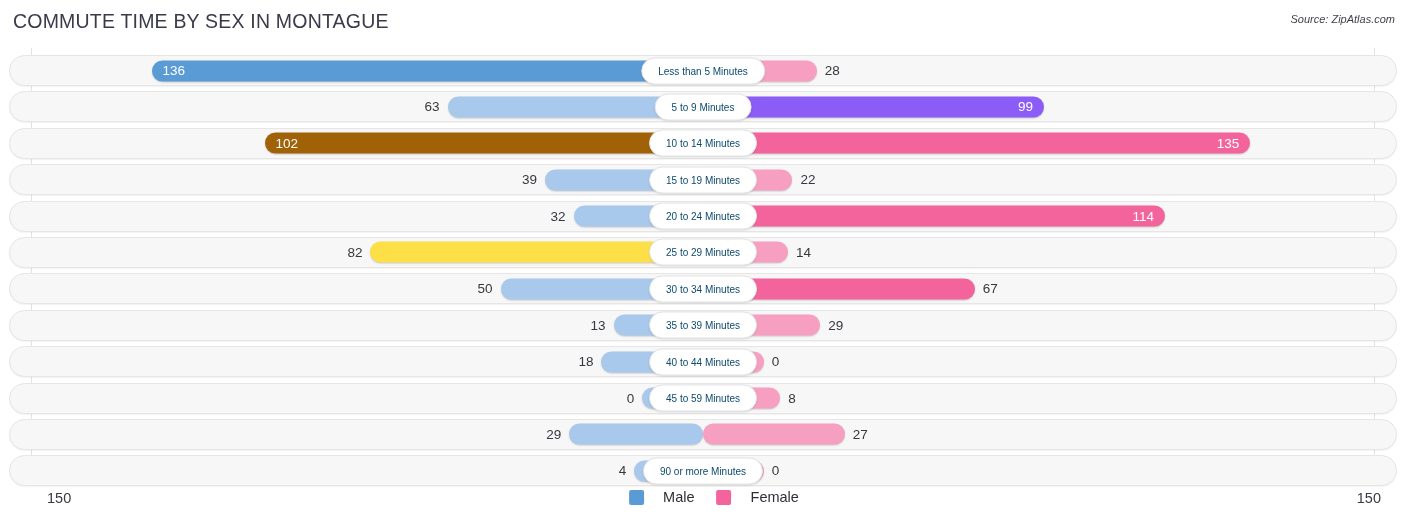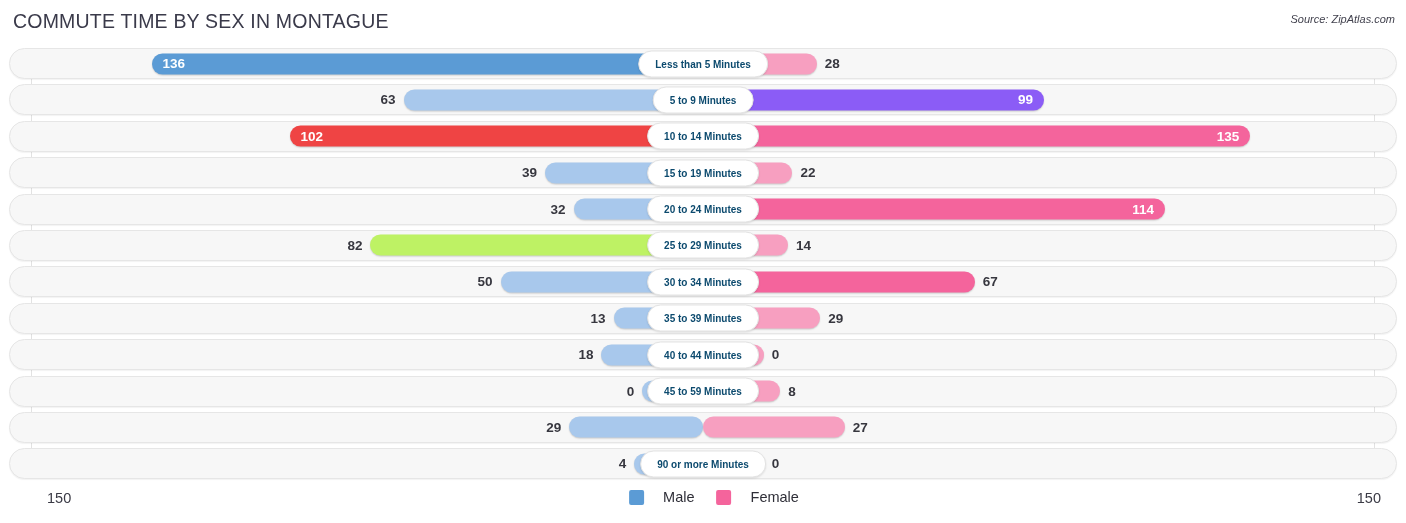--- a/index.html
+++ b/index.html
@@ -55,23 +55,22 @@
     top: 0;
     bottom: 8px;
     width: 1px;
     background: #e2e2e2;
   }
   .grid-left  { left: 31px; }
   .grid-right { left: 1374px; }
 
   .rows {
     position: absolute;
-    left: 0; top: 0;
-    width: 1406px;
-    font-weight: bold;
+    left: 0; top: 7px;
+    width: 1406px;
   }
 
   .row {
     position: relative;
     height: 31px;
     margin-bottom: 5.4px;
     margin-left: 9px;
     margin-right: 9px;
     box-sizing: border-box;
     background: #f7f7f7;
@@ -191,32 +190,32 @@
             <span class="bar-val inside">136</span>
           </div>
           <div class="bar bar-female" style="width: 113.696px; background: rgb(247, 159, 192);">
             <span class="bar-val outside">28</span>
           </div>
           <div class="center-label">Less than 5 Minutes</div>
         </div>
       </div>
       <div class="row">
         <div class="track">
-          <div class="bar bar-male" style="width: 255.36px; background: rgb(168, 200, 236); padding-left: 44px;">
+          <div class="bar bar-male" style="width: 255.36px; background: rgb(168, 200, 236);">
             <span class="bar-val outside">63</span>
           </div>
           <div class="bar bar-female" style="width: 341px; background: #8b5cf6;">
             <span class="bar-val inside">99</span>
           </div>
           <div class="center-label">5 to 9 Minutes</div>
         </div>
       </div>
       <div class="row">
         <div class="track">
-          <div class="bar bar-male" style="width: 413.44px; background: #ef4444;">
+          <div class="bar bar-male" style="width: 413.44px; background: #a16207; padding-left: 25px;">
             <span class="bar-val inside">102</span>
           </div>
           <div class="bar bar-female" style="width: 547.2px; background: rgb(244, 100, 156);">
             <span class="bar-val inside">135</span>
           </div>
           <div class="center-label">10 to 14 Minutes</div>
         </div>
       </div>
       <div class="row">
         <div class="track">
@@ -235,21 +234,21 @@
             <span class="bar-val outside">32</span>
           </div>
           <div class="bar bar-female" style="width: 462.08px; background: rgb(244, 100, 156);">
             <span class="bar-val inside">114</span>
           </div>
           <div class="center-label">20 to 24 Minutes</div>
         </div>
       </div>
       <div class="row">
         <div class="track">
-          <div class="bar bar-male" style="width: 332.576px; background: #bef264; margin-left: 24px;">
+          <div class="bar bar-male" style="width: 332.576px; background: #fde047; margin-left: 24px;">
             <span class="bar-val outside">82</span>
           </div>
           <div class="bar bar-female" style="width: 85.12px; background: rgb(247, 159, 192);">
             <span class="bar-val outside">14</span>
           </div>
           <div class="center-label">25 to 29 Minutes</div>
         </div>
       </div>
       <div class="row">
         <div class="track">

